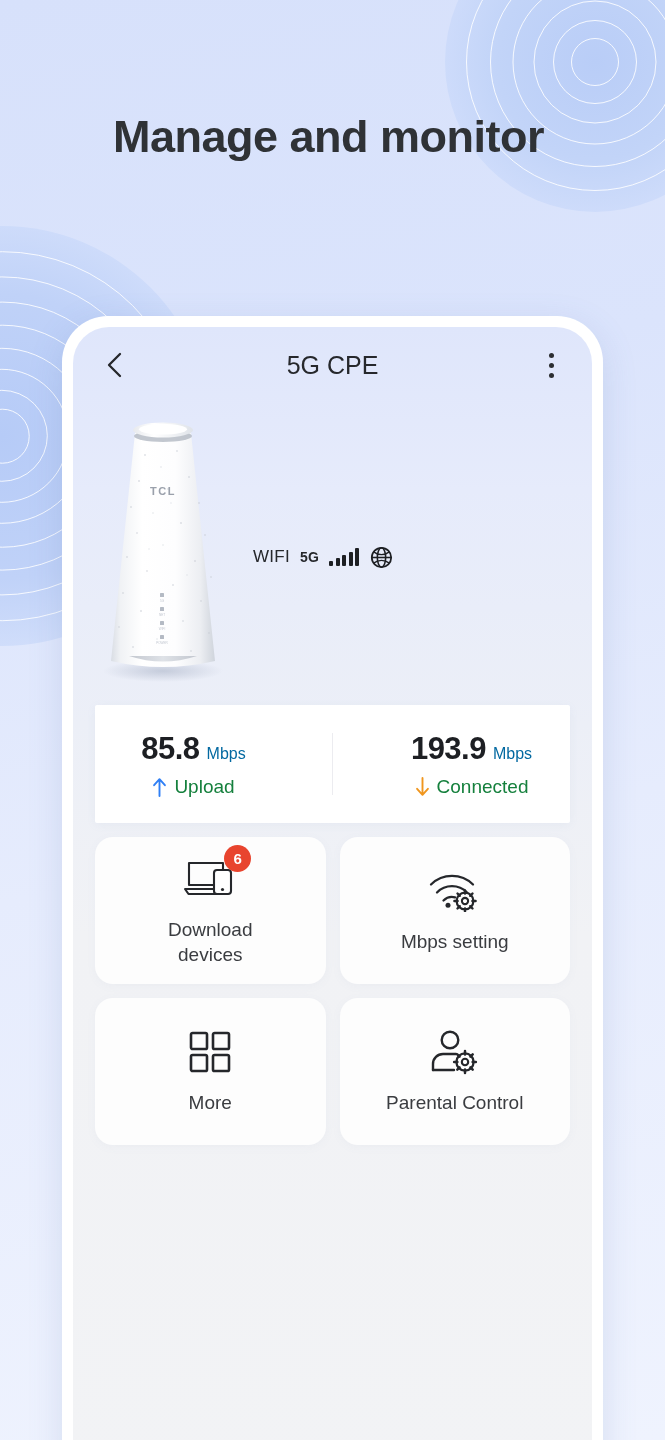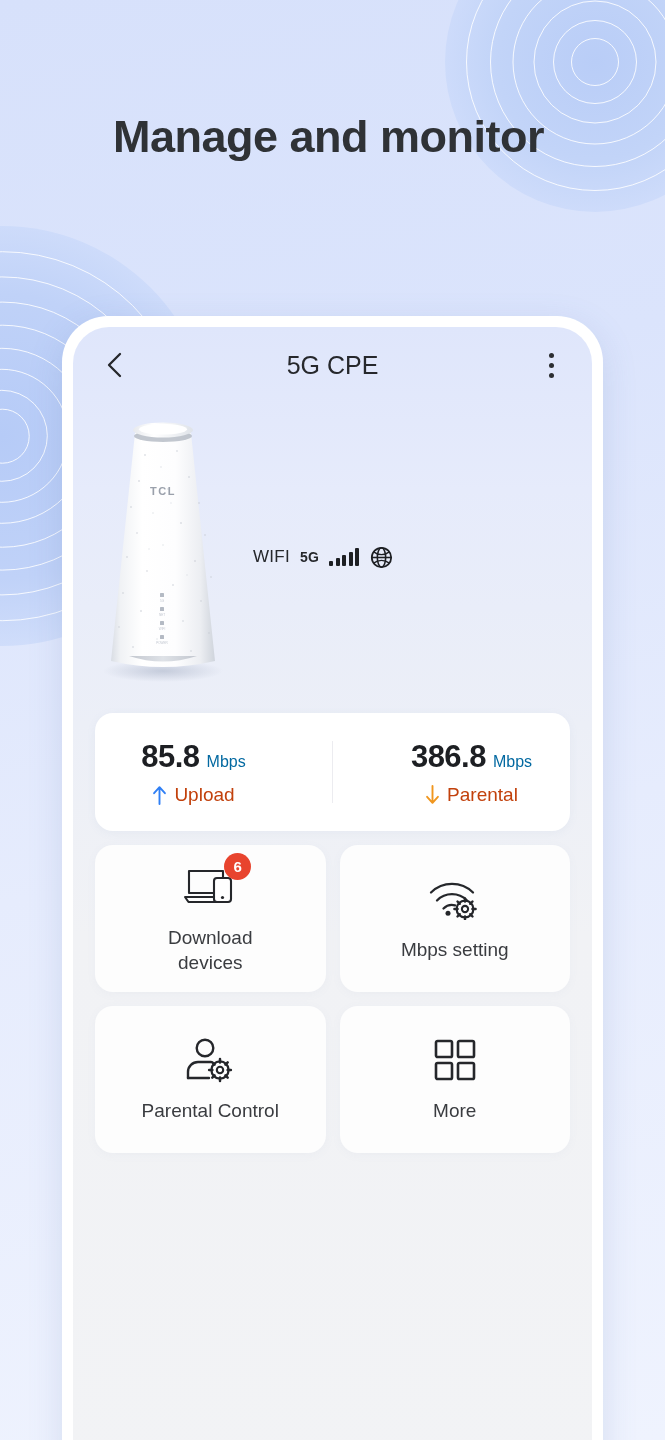--- a/index.html
+++ b/index.html
@@ -86,32 +86,32 @@
   .nettype { font-size:14px; font-weight:600; letter-spacing:0.2px; }
   .bars { display:flex; align-items:flex-end; gap:2.5px; height:18px; }
   .bars b { width:4px; background:#1d1f23; border-radius:1px; display:block; }
   .bars b:nth-child(1){height:5px;} .bars b:nth-child(2){height:8px;}
   .bars b:nth-child(3){height:11px;} .bars b:nth-child(4){height:14px;}
   .bars b:nth-child(5){height:18px;}
 
   
   .content { padding:0 22px 0 22px; flex:1; }
   .speed-card {
-    margin-top:20px; background:#ffffff; border-radius:18px;
+    margin-top:12px; background:#ffffff; border-radius:2px;
     height:118px; display:flex; align-items:center;
     box-shadow:0 2px 10px rgba(120,140,180,0.07);
     gap:40px;
   }
   .speed-col { flex:1; display:flex; flex-direction:column; align-items:center; gap:9px; }
   .speed-divider { width:1px; height:62px; background:#ececf0; }
   .speed-top { display:flex; align-items:baseline; gap:7px; }
   .speed-val { font-size:31px; font-weight:700; color:#1d1f23; letter-spacing:-0.5px; }
   .speed-unit { font-size:16px; color:#0369a1; }
   .speed-bot { display:flex; align-items:center; gap:7px; }
-  .speed-label { font-size:19px; color:#c2410c; }
+  .speed-label { font-size:19px; color:#15803d; }
 
   
   .tile-grid {
     margin-top:14px; display:grid; grid-template-columns:1fr 1fr;
     gap:14px 14px;
   }
   .tile {
     background:#fdfdfd; border-radius:18px; height:147px;
     display:flex; flex-direction:column; align-items:center; justify-content:center;
     gap:14px; position:relative;
@@ -295,28 +295,28 @@
             <path d="M7 19 L7 3 M1.6 8.2 L7 2.2 L12.4 8.2" fill="none" stroke="#2f7ff5" stroke-width="1.9" stroke-linecap="round" stroke-linejoin="round"></path>
           </svg>
           <span class="speed-label">Upload</span>
         </div>
       </div>
 
       <div class="speed-divider"></div>
 
       <div class="speed-col">
         <div class="speed-top">
-          <span class="speed-val">386.8</span>
+          <span class="speed-val">193.9</span>
           <span class="speed-unit">Mbps</span>
         </div>
         <div class="speed-bot">
           <svg width="15" height="20" viewBox="0 0 14 20">
             <path d="M7 1 L7 17 M1.6 11.8 L7 17.8 L12.4 11.8" fill="none" stroke="#f0961e" stroke-width="1.9" stroke-linecap="round" stroke-linejoin="round"></path>
           </svg>
-          <span class="speed-label">Parental</span>
+          <span class="speed-label">Connected</span>
         </div>
       </div>
     </div>
 
     <div class="tile-grid">
 
       <div class="tile">
         <div class="tile-icon">
           <svg width="58" height="44" viewBox="0 0 58 44">
             <g fill="none" stroke="#25272b" stroke-width="2.1" stroke-linejoin="round" stroke-linecap="round">
@@ -356,20 +356,34 @@
               </g>
             </g>
           </svg>
         </div>
         <div class="tile-label">Mbps setting</div>
       </div>
 
 
       <div class="tile">
         <div class="tile-icon">
+          <svg width="46" height="46" viewBox="0 0 46 46">
+            <g fill="none" stroke="#25272b" stroke-width="2.6">
+              <rect x="4" y="4" width="16" height="16" rx="1.6"></rect>
+              <rect x="26" y="4" width="16" height="16" rx="1.6"></rect>
+              <rect x="4" y="26" width="16" height="16" rx="1.6"></rect>
+              <rect x="26" y="26" width="16" height="16" rx="1.6"></rect>
+            </g>
+          </svg>
+        </div>
+        <div class="tile-label">More</div>
+      </div>
+
+      <div class="tile">
+        <div class="tile-icon">
           <svg width="52" height="46" viewBox="0 0 52 46">
             <circle cx="21" cy="11" r="8.3" fill="none" stroke="#25272b" stroke-width="2.4"></circle>
             <path d="M4 41 v-6 a10 10 0 0 1 10-10 h13" fill="none" stroke="#25272b" stroke-width="2.4" stroke-linecap="round" stroke-linejoin="round"></path>
             <line x1="4" y1="41" x2="25" y2="41" stroke="#25272b" stroke-width="2.4" stroke-linecap="round"></line>
             <g transform="translate(36,33)">
               <circle r="8.6" fill="#fff" stroke="#25272b" stroke-width="2.3"></circle>
               <circle r="3.2" fill="none" stroke="#25272b" stroke-width="2.1"></circle>
               <g stroke="#25272b" stroke-width="2.5" stroke-linecap="round">
                 <line x1="0" y1="-10.9" x2="0" y2="-7.6"></line>
                 <line x1="0" y1="7.6" x2="0" y2="10.9"></line>
@@ -379,31 +393,17 @@
                 <line x1="5.4" y1="5.4" x2="7.7" y2="7.7"></line>
                 <line x1="5.4" y1="-5.4" x2="7.7" y2="-7.7"></line>
                 <line x1="-7.7" y1="7.7" x2="-5.4" y2="5.4"></line>
               </g>
             </g>
           </svg>
         </div>
         <div class="tile-label">Parental Control</div>
       </div>
 
-      <div class="tile">
-        <div class="tile-icon">
-          <svg width="46" height="46" viewBox="0 0 46 46">
-            <g fill="none" stroke="#25272b" stroke-width="2.6">
-              <rect x="4" y="4" width="16" height="16" rx="1.6"></rect>
-              <rect x="26" y="4" width="16" height="16" rx="1.6"></rect>
-              <rect x="4" y="26" width="16" height="16" rx="1.6"></rect>
-              <rect x="26" y="26" width="16" height="16" rx="1.6"></rect>
-            </g>
-          </svg>
-        </div>
-        <div class="tile-label">More</div>
-      </div>
-
     </div>
   </div>
 
  </div>
 </div>
 
 </body></html>

